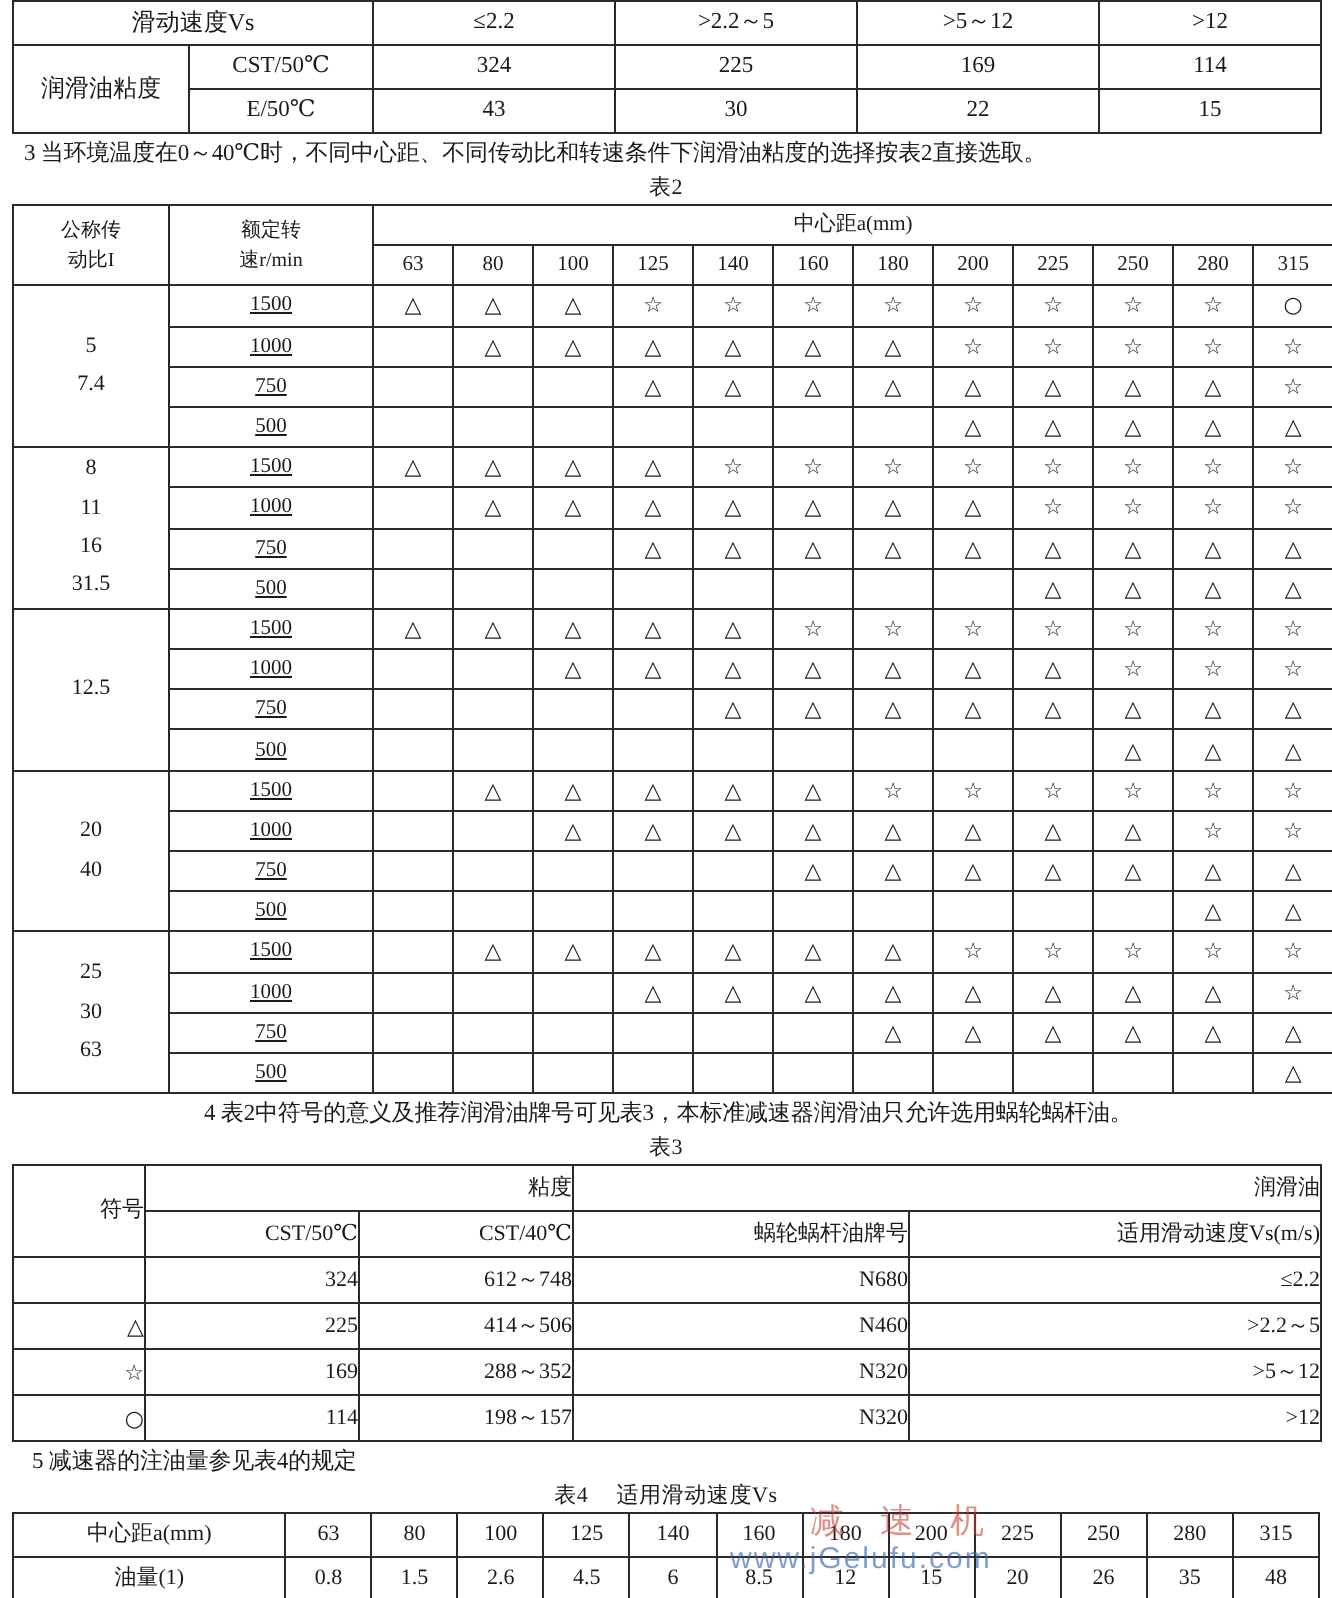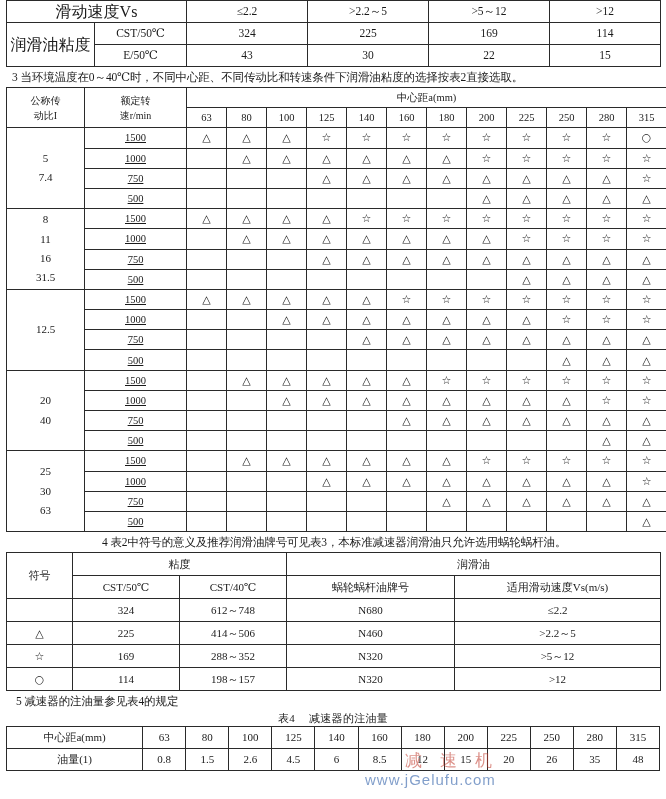--- a/index.html
+++ b/index.html
@@ -55,32 +55,32 @@
     font-size: 11px;
     padding: 0;
     line-height: 13px;
   }
   .outer {
     border: 1.6px solid #1a1a1a;
   }
 
   
   #table1 td { height: 21px; font-size: 11.5px; }
-  #table1 .lbl { font-size: 16px; text-align: center; }
+  #table1 .lbl { font-size: 12px; text-align: center; }
 
   
   #table2 td { height: 19.2px; font-size: 10.5px; }
   #table2 .hdr-tall { height: 38px; font-size: 10px; line-height: 15px; }
   #table2 .ratio-cell { font-size: 11px; line-height: 19.4px; }
   #table2 .sym { font-size: 11px; font-family: "DejaVu Sans", sans-serif; }
   #table2 .grp-top > td { border-top: 1.6px solid #1a1a1a; }
   #table2 .rpm { font-size: 10.5px; text-decoration: underline; }
 
   
-  #table3 td { height: 22px; font-size: 11px; }
+  #table3 td { height: 22px; font-size: 11px; text-align: right; }
   #table3 .hdr2 { height: 22px; }
   #table3 .symcell { font-family: "DejaVu Sans", sans-serif; font-size: 11px; }
 
   
   #table4 td { height: 21px; font-size: 11px; }
 
   .watermark {
     position: absolute;
     right: 1px;
     bottom: 4px;
@@ -146,20 +146,21 @@
         <td>43</td>
         <td>30</td>
         <td>22</td>
         <td>15</td>
       </tr>
     </tbody>
   </table>
 
   <div class="note indent">3 当环境温度在0～40℃时，不同中心距、不同传动比和转速条件下润滑油粘度的选择按表2直接选取。</div>
 
+  <div class="tbl-caption">表2</div>
 
   <table id="table2" class="outer">
     <colgroup>
       <col style="width:78px">
         <col style="width:102px">
       <col style="width:40px">
         <col style="width:40px">
         <col style="width:40px">
         <col style="width:40px">
       <col style="width:40px">
@@ -517,20 +518,21 @@
           <td class="sym"></td>
           <td class="sym"></td>
           <td class="sym"></td>
           <td class="sym">△</td>
         </tr>
       </tbody>
   </table>
 
   <div class="note center-ish">4 表2中符号的意义及推荐润滑油牌号可见表3，本标准减速器润滑油只允许选用蜗轮蜗杆油。</div>
 
+  <div class="tbl-caption">表3</div>
 
   <table id="table3" class="outer">
     <colgroup>
       <col style="width:66px">
         <col style="width:107px">
         <col style="width:107px">
       <col style="width:168px">
         <col style="width:206px">
     </colgroup>
     <tbody>
@@ -572,21 +574,21 @@
           <td>198～157</td>
           <td>N320</td>
           <td>&gt;12</td>
         </tr>
       </tbody>
   </table>
 
   <div class="note ind2">5 减速器的注油量参见表4的规定</div>
 
   <div class="tbl-caption wide">
-    <span>表4</span><span class="gap"></span><span>减速器的注油量</span>
+    <span>表4</span><span class="gap"></span><span>适用滑动速度Vs</span>
   </div>
 
   <table id="table4" class="outer">
     <colgroup>
       <col style="width:136px">
       <col style="width:43px">
         <col style="width:43px">
         <col style="width:43px">
         <col style="width:43px">
       <col style="width:43px">

